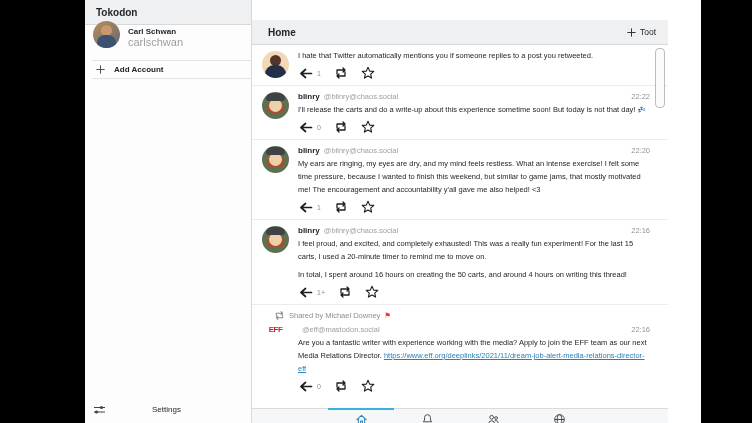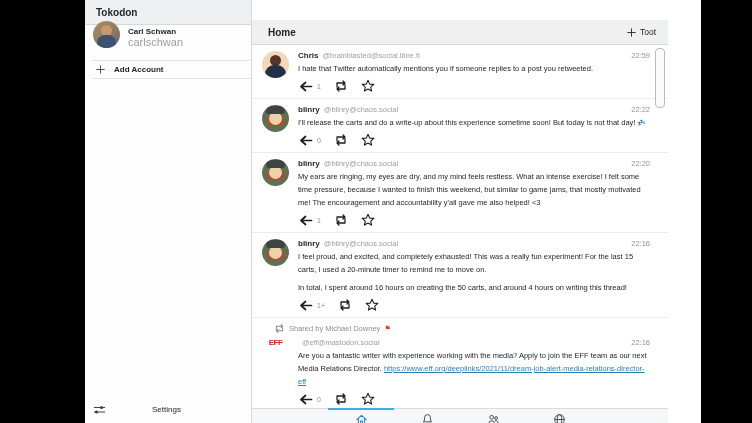--- a/index.html
+++ b/index.html
@@ -132,25 +132,20 @@
           <span class="toot-label">Toot</span>
         </span>
       </div>
 
       <div class="timeline">
 
         <article class="post">
           <div class="post-row">
             <div class="avatar av-chris"></div>
             <div class="post-body">
-              <div class="post-head">
-                <span class="author">Chris</span>
-                <span class="handle">@brainblasted@social.libre.fi</span>
-                <span class="time">22:59</span>
-              </div>
               <p class="content">I hate that Twitter automatically mentions you if someone replies to a post you retweeted.</p>
               <div class="actions">
                 <span class="act">
                   <svg width="15" height="11" viewBox="0 0 15 11">
                       <path d="M13.5 5.5 H3 M7.5 1.5 L3 5.5 L7.5 9.5" stroke="currentColor" stroke-width="1.7" fill="none" stroke-linecap="round" stroke-linejoin="round"></path>
                     </svg>
                   <span class="count">1</span>
                 </span>
                 <span class="act">
                   <svg width="14" height="14" viewBox="0 0 14 14">

